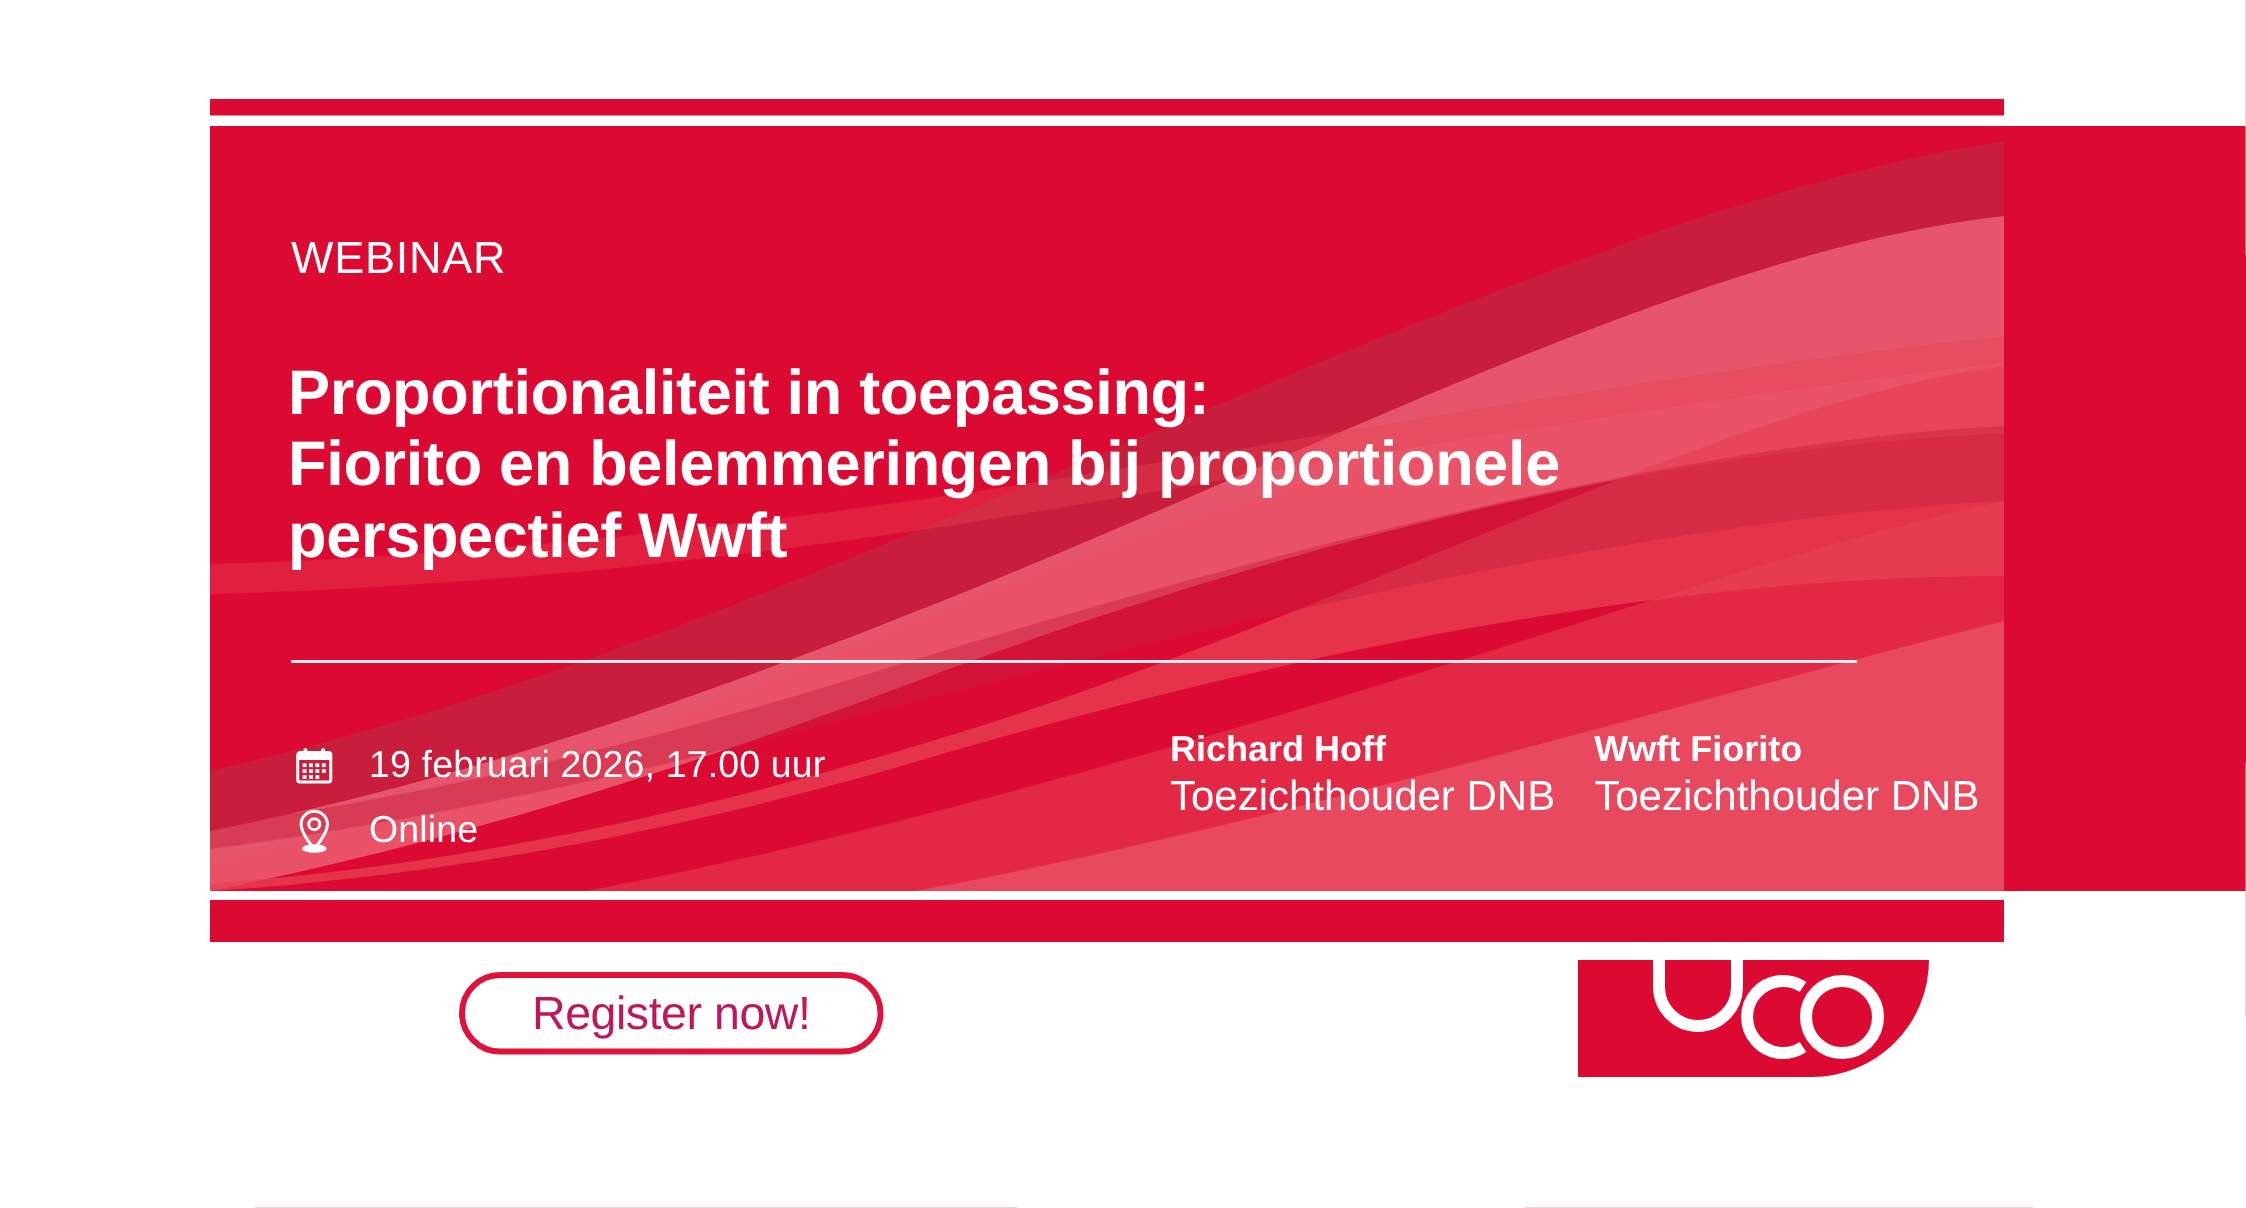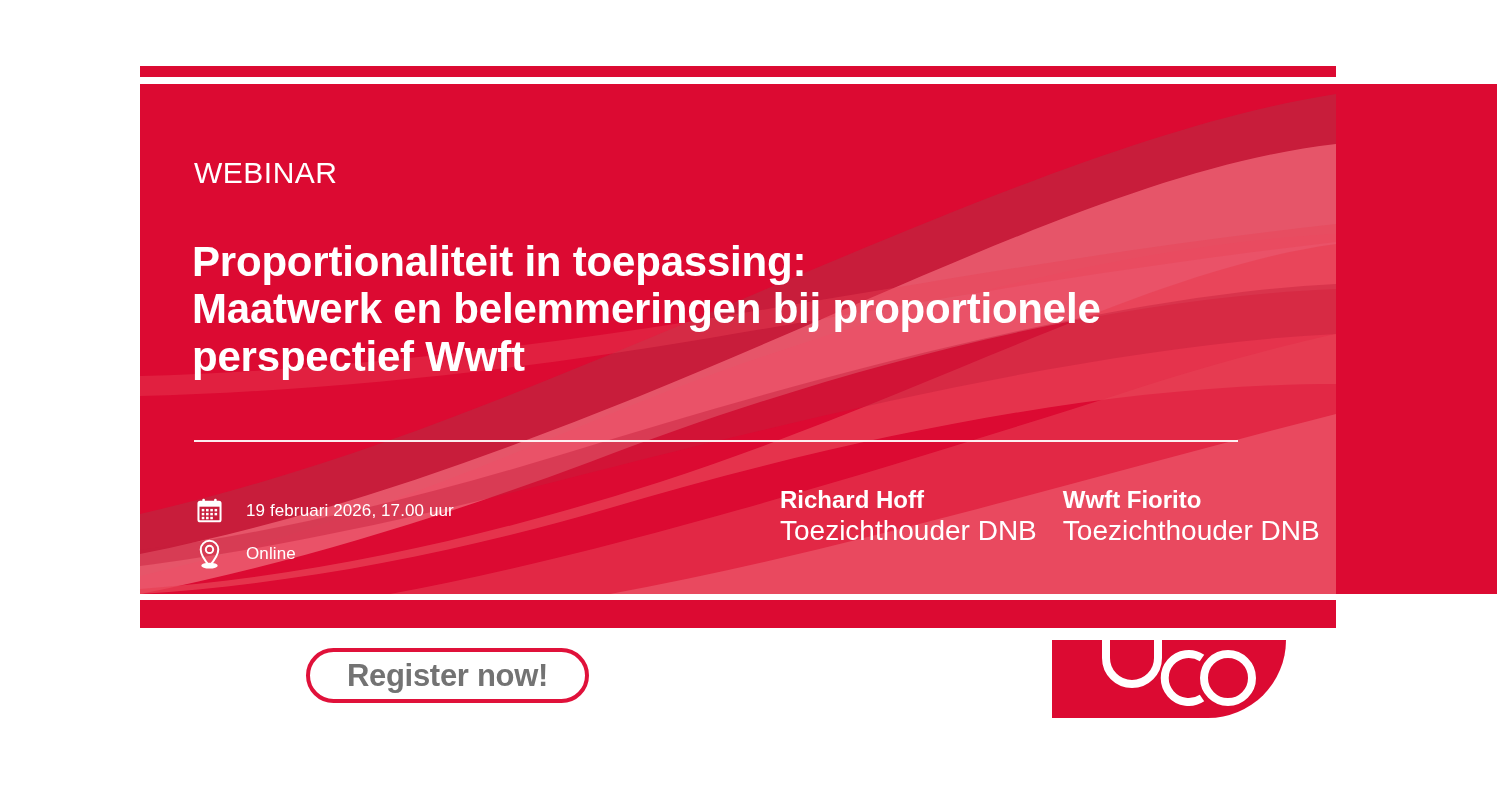--- a/index.html
+++ b/index.html
@@ -116,21 +116,21 @@
   .meta-icon {
     width: 30px;
     height: 30px;
     flex: 0 0 30px;
     display: flex;
     align-items: center;
     justify-content: center;
     margin-right: 22px;
   }
   .meta-text {
-    font-size: 17px;
+    font-size: 25px;
     font-weight: 400;
     color: #ffffff;
     white-space: nowrap;
     letter-spacing: 0.1px;
   }
 
   
   .speakers {
     position: absolute;
     left: 640px;
@@ -166,22 +166,22 @@
     border-radius: 28px;
     background: #ffffff;
     display: flex;
     align-items: center;
     justify-content: center;
     box-sizing: border-box;
     cursor: pointer;
   }
   .cta-label {
     font-size: 31px;
-    font-weight: 700;
-    color: #737373;
+    font-weight: 400;
+    color: #be185d;
     letter-spacing: -0.3px;
     white-space: nowrap;
   }
 
   
   .logo {
     position: absolute;
     left: 1052px;
     top: 640px;
     width: 234px;
@@ -228,21 +228,21 @@
           <path d="M1196,200 L1196,250 C950,262 640,340 390,404 C250,440 110,468 0,482 L0,466 C130,450 280,414 430,368 C700,284 990,210 1196,200 Z" fill="#C61F3C" opacity="0.45"></path>
 
           <path d="M0,292 C160,288 360,268 560,236 C760,204 960,166 1196,140 L1196,158 C970,184 770,220 570,254 C370,288 170,308 0,312 Z" fill="#E84256" opacity="0.40"></path>
         </g>
       </svg>
 
       <div class="eyebrow">WEBINAR</div>
 
       <div class="headline">
         <span class="hl-line">Proportionaliteit in toepassing:</span>
-        <span class="hl-line">Maatwerk en belemmeringen bij proportionele</span>
+        <span class="hl-line">Fiorito en belemmeringen bij proportionele</span>
         <span class="hl-line">perspectief Wwft</span>
       </div>
 
       <div class="divider"></div>
 
       <div class="meta">
 
         <div class="meta-row">
           <span class="meta-icon">
             <svg width="27" height="27" viewBox="0 0 24 24" aria-hidden="true">

